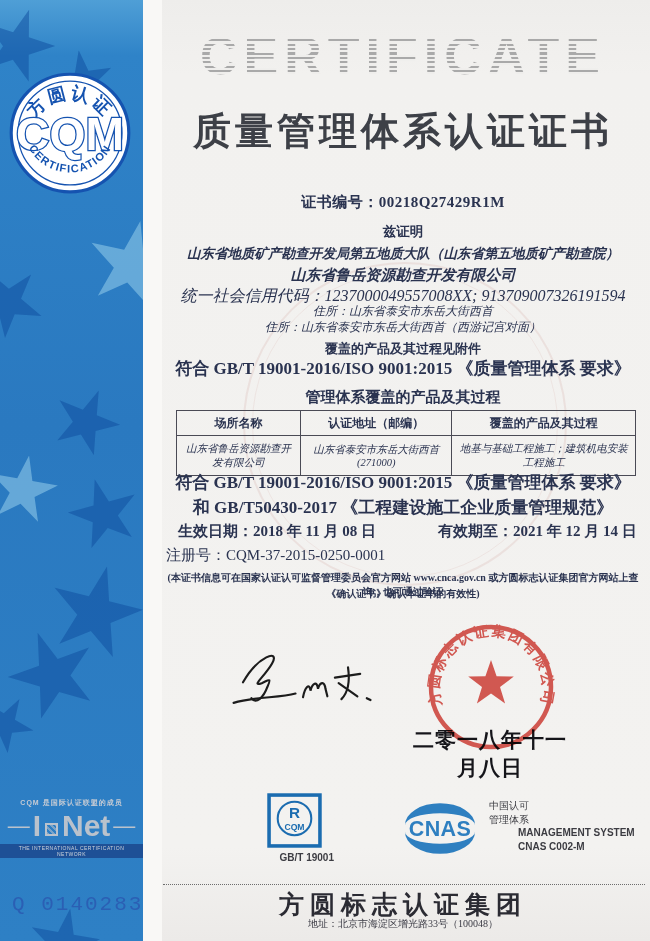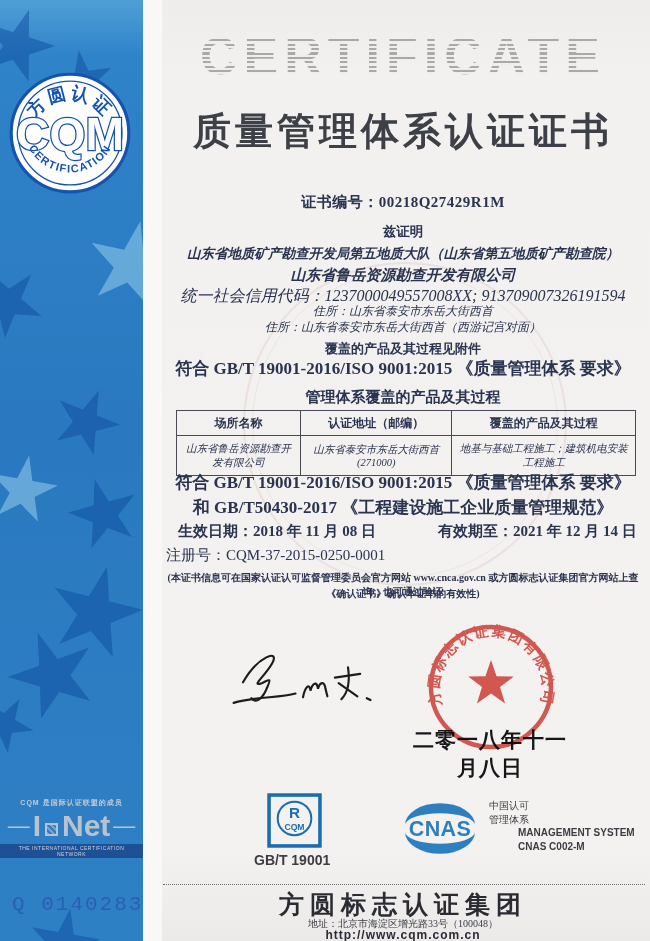--- a/index.html
+++ b/index.html
@@ -83,22 +83,22 @@
   #disc2{ top:587px; font-size:10px; font-weight:bold; }
 
   
   #signature { position:absolute; left:228px; top:648px; z-index:4; }
   #issue-date { position:absolute; left:404px; top:726px; width:172px; text-align:center;
     font-size:21px; font-weight:bold; color:#15151a; letter-spacing:1px; z-index:3; }
   #stamp { position:absolute; left:423px; top:620px; z-index:4; opacity:.88; mix-blend-mode:multiply; }
 
   
   #cqm-mark { position:absolute; left:266px; top:792px; z-index:3; }
-  #cqm-caption { position:absolute; left:254px; top:852px; width:80px; text-align:left;
-    font-family:"Liberation Sans",sans-serif; font-size:14px; font-weight:bold; color:#3c3c42; z-index:3; }
+  #cqm-caption { position:absolute; left:254px; top:852px; width:80px; text-align:right;
+    font-family:"Liberation Sans",sans-serif; font-size:10px; font-weight:bold; color:#3c3c42; z-index:3; }
   #cnas-logo { position:absolute; left:400px; top:803px; z-index:3; }
   #cnas-text { position:absolute; left:489px; top:799px; z-index:3; font-family:"Liberation Sans",sans-serif;
     color:#3c3c42; font-size:10px; line-height:13.5px; }
   #cnas-text .b { font-weight:bold;padding-left:29px; }
 
   #dotline { position:absolute; left:163px; top:884px; width:482px; border-top:1.5px dotted #6d6d6d; z-index:3; }
   #org  { top:888px; font-family:"Liberation Sans",sans-serif; font-size:25px; font-weight:bold; letter-spacing:6px; color:#2b2b33; }
   #addr-foot { top:917px; font-size:10px; color:#3a3a44; }
   #url  { top:928px; font-family:"Liberation Sans",sans-serif; font-size:12px; font-weight:bold; letter-spacing:1px; color:#2b2b33; }
 </style>
@@ -228,15 +228,14 @@
   <div id="cnas-text">
     <div>中国认可</div>
     <div>管理体系</div>
     <div class="b">MANAGEMENT SYSTEM</div>
     <div class="b">CNAS C002-M</div>
   </div>
 
   <div id="dotline"></div>
   <div id="org" class="c-line">方圆标志认证集团</div>
   <div id="addr-foot" class="c-line">地址：北京市海淀区增光路33号（100048）</div>
-  <div id="url" class="c-line">http://www.cqm.com.cn</div>
 
 </div>
 
 </body></html>

